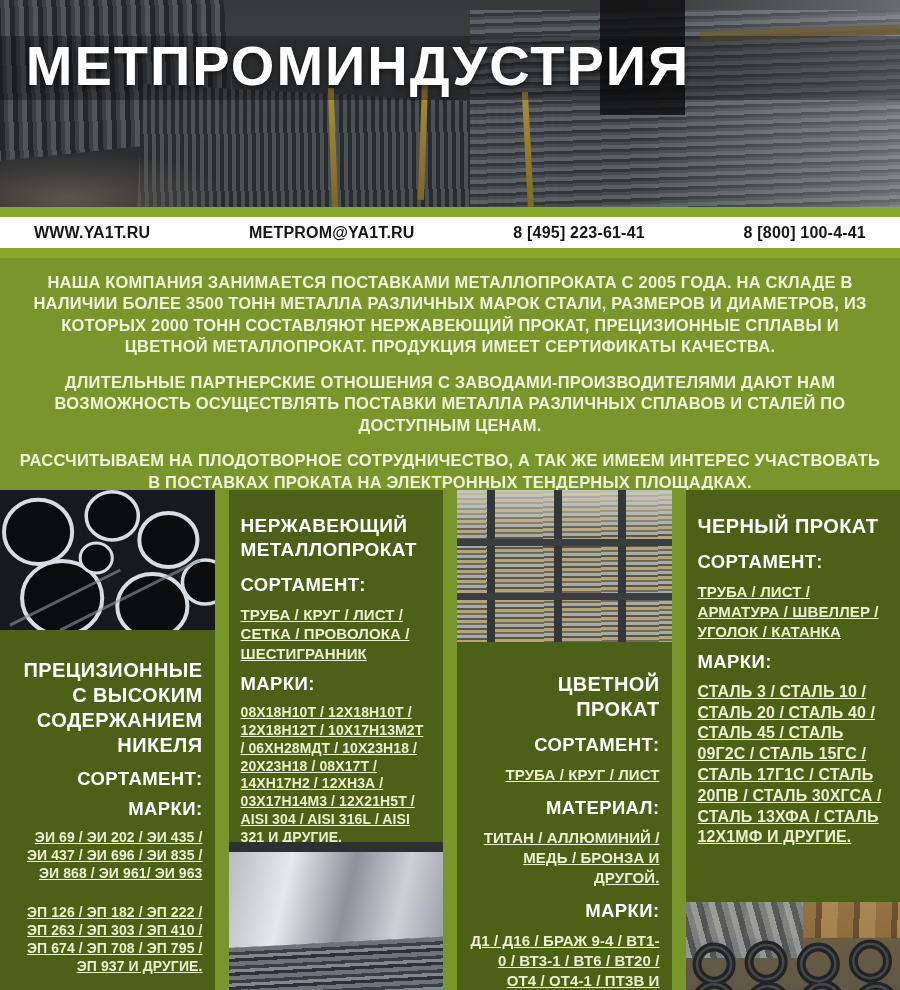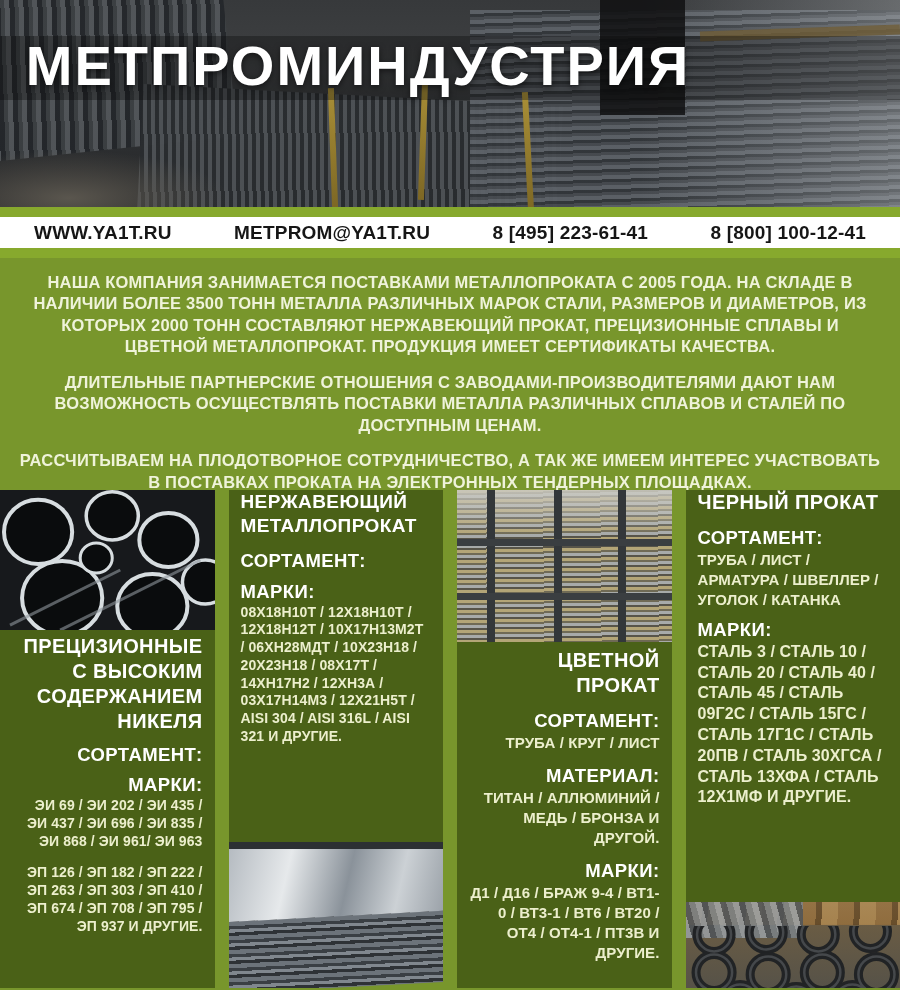--- a/index.html
+++ b/index.html
@@ -26,38 +26,38 @@
   .tex-beam{left:700px;top:28px;width:200px;height:10px;background:#6d5a33;transform:rotate(-2deg);opacity:.8;}
   .hero-band{position:absolute;left:0;top:36px;width:900px;height:64px;background:rgba(8,9,10,.34);}
   .hero-title{position:absolute;left:0;top:30px;width:716px;text-align:center;margin:0;
     color:#ffffff;font-size:56px;font-weight:700;letter-spacing:2px;line-height:72px;
     text-shadow:0 2px 6px rgba(0,0,0,.55);}
 
   
   .strip{height:10px;background:#87a92d;}
   .contact-bar{height:31px;background:#ffffff;display:flex;align-items:center;
     justify-content:space-between;padding:0 34px;}
-  .contact-item{color:#161616;font-weight:700;font-size:19px;letter-spacing:.2px;white-space:nowrap;text-align:center;}
+  .contact-item{color:#161616;font-weight:700;font-size:16px;letter-spacing:.2px;white-space:nowrap;text-align:center;}
 
   
   .intro{height:232px;box-sizing:border-box;padding:14px 18px 0;overflow:hidden;
     text-align:center;color:#eff3da;}
   .intro p{margin:0 0 14px;font-size:16.5px;font-weight:700;line-height:1.3;letter-spacing:.2px;}
 
   
   .products{height:504px;box-sizing:border-box;padding:0 0 6px;display:grid;
     grid-template-columns:repeat(4,1fr);gap:14px;}
   .col{display:flex;flex-direction:column;min-width:0;}
-  .panel{background:#4a6117;box-sizing:border-box;padding:0 12px;color:#ecefcd;}
+  .panel{background:#4a6117;box-sizing:border-box;padding:24px 12px;color:#ecefcd;}
   .panel.grow{flex:1 1 auto;}
   .panel.alignr{text-align:right;}
   .col-title{margin:0;color:#ffffff;font-weight:700;font-size:19px;line-height:1.25;letter-spacing:.4px;}
   .col-title .tl{display:block;}
   .lbl{color:#ffffff;font-weight:700;font-size:18.5px;letter-spacing:.4px;margin-top:12px;}
-  .val{color:#ecefcd;font-weight:700;font-size:15px;line-height:1.33;margin-top:1px;letter-spacing:.1px;}
+  .val{color:#ecefcd;font-weight:700;font-size:15px;line-height:1.33;margin-top:9px;letter-spacing:.1px;text-decoration:underline;}
   .marks{font-size:14px;line-height:1.27;}
   .gap{height:13px;}
 
   
   .photo{position:relative;overflow:hidden;flex:0 0 auto;}
   .photo.fill{flex:1 1 auto;}
 
   .photo-pipes{height:140px;background:linear-gradient(135deg,#3d4247 0%,#17191c 70%);}
   .photo-pipes svg{display:block;width:100%;height:100%;}
 
@@ -103,21 +103,21 @@
     <div class="hero-band"></div>
     <h1 class="hero-title">МЕТПРОМИНДУСТРИЯ</h1>
   </header>
 
   <div class="strip"></div>
 
   <div class="contact-bar">
     <span class="contact-item">WWW.YA1T.RU</span>
     <span class="contact-item">METPROM@YA1T.RU</span>
     <span class="contact-item">8 [495] 223-61-41</span>
-    <span class="contact-item">8 [800] 100-12-41</span>
+    <span class="contact-item">8 [800] 100-4-41</span>
   </div>
 
   <div class="strip"></div>
 
   <section class="intro">
     <p>НАША КОМПАНИЯ ЗАНИМАЕТСЯ ПОСТАВКАМИ МЕТАЛЛОПРОКАТА С 2005 ГОДА. НА СКЛАДЕ В НАЛИЧИИ БОЛЕЕ 3500 ТОНН МЕТАЛЛА  РАЗЛИЧНЫХ МАРОК СТАЛИ, РАЗМЕРОВ И ДИАМЕТРОВ, ИЗ КОТОРЫХ 2000 ТОНН СОСТАВЛЯЮТ НЕРЖАВЕЮЩИЙ ПРОКАТ, ПРЕЦИЗИОННЫЕ СПЛАВЫ И ЦВЕТНОЙ МЕТАЛЛОПРОКАТ. ПРОДУКЦИЯ ИМЕЕТ СЕРТИФИКАТЫ КАЧЕСТВА.</p>
     <p>ДЛИТЕЛЬНЫЕ ПАРТНЕРСКИЕ ОТНОШЕНИЯ С ЗАВОДАМИ-ПРОИЗВОДИТЕЛЯМИ ДАЮТ НАМ ВОЗМОЖНОСТЬ ОСУЩЕСТВЛЯТЬ ПОСТАВКИ МЕТАЛЛА РАЗЛИЧНЫХ СПЛАВОВ И СТАЛЕЙ ПО ДОСТУПНЫМ ЦЕНАМ.</p>
     <p>РАССЧИТЫВАЕМ НА ПЛОДОТВОРНОЕ СОТРУДНИЧЕСТВО, А ТАК ЖЕ ИМЕЕМ ИНТЕРЕС УЧАСТВОВАТЬ В ПОСТАВКАХ ПРОКАТА НА ЭЛЕКТРОННЫХ ТЕНДЕРНЫХ ПЛОЩАДКАХ.</p>
   </section>
 
@@ -154,20 +154,21 @@
         <div class="val marks">ЭИ 69 / ЭИ 202 / ЭИ 435 / ЭИ 437 / ЭИ 696 / ЭИ 835 / ЭИ 868 / ЭИ 961/ ЭИ 963</div>
         <div class="gap"></div>
         <div class="val marks">ЭП 126 / ЭП 182 / ЭП 222 / ЭП 263 / ЭП 303 / ЭП 410 / ЭП 674 /  ЭП 708 / ЭП 795 / ЭП 937  И ДРУГИЕ.</div>
       </div>
     </div>
 
     <div class="col">
       <div class="panel" style="height:352px;">
         <h2 class="col-title">НЕРЖАВЕЮЩИЙ МЕТАЛЛОПРОКАТ</h2>
         <div class="lbl">СОРТАМЕНТ:</div>
+        <div class="val">ТРУБА / КРУГ / ЛИСТ / СЕТКА / ПРОВОЛОКА / ШЕСТИГРАННИК</div>
         <div class="lbl" style="margin-top:9px;">МАРКИ:</div>
         <div class="val marks">08Х18Н10Т / 12Х18Н10Т / 12Х18Н12Т / 10Х17Н13М2Т / 06ХН28МДТ / 10Х23Н18 / 20Х23Н18 / 08Х17Т / 14ХН17Н2 / 12ХН3А / 03Х17Н14М3 / 12Х21Н5Т / AISI 304 / AISI 316L / AISI 321 И ДРУГИЕ.</div>
       </div>
       <div class="photo photo-sheets fill">
         <div class="sheet-top"></div>
         <div class="sheet-stack"></div>
       </div>
     </div>
 
     <div class="col">

